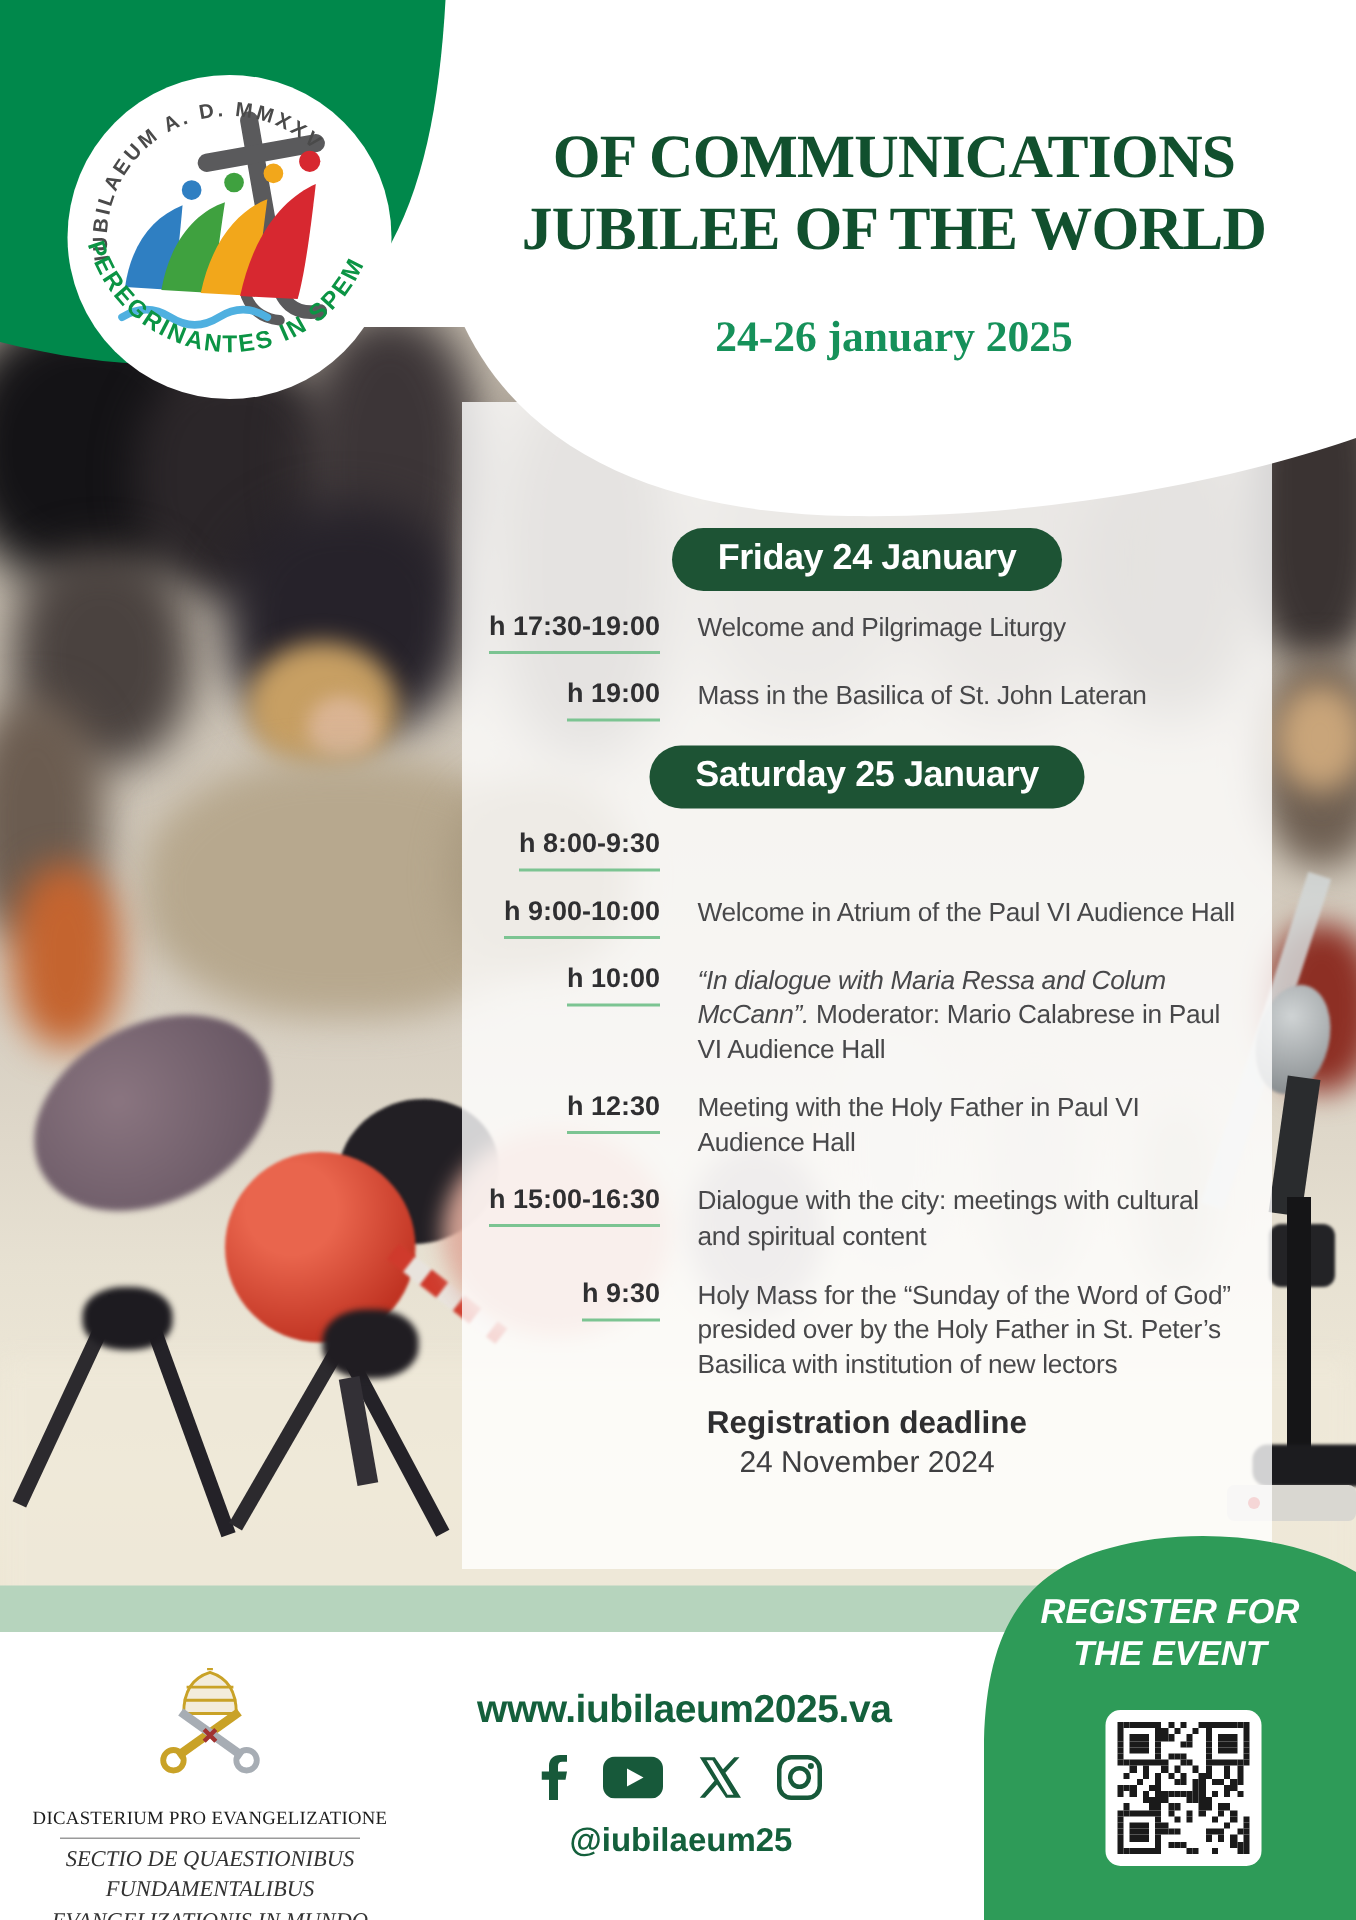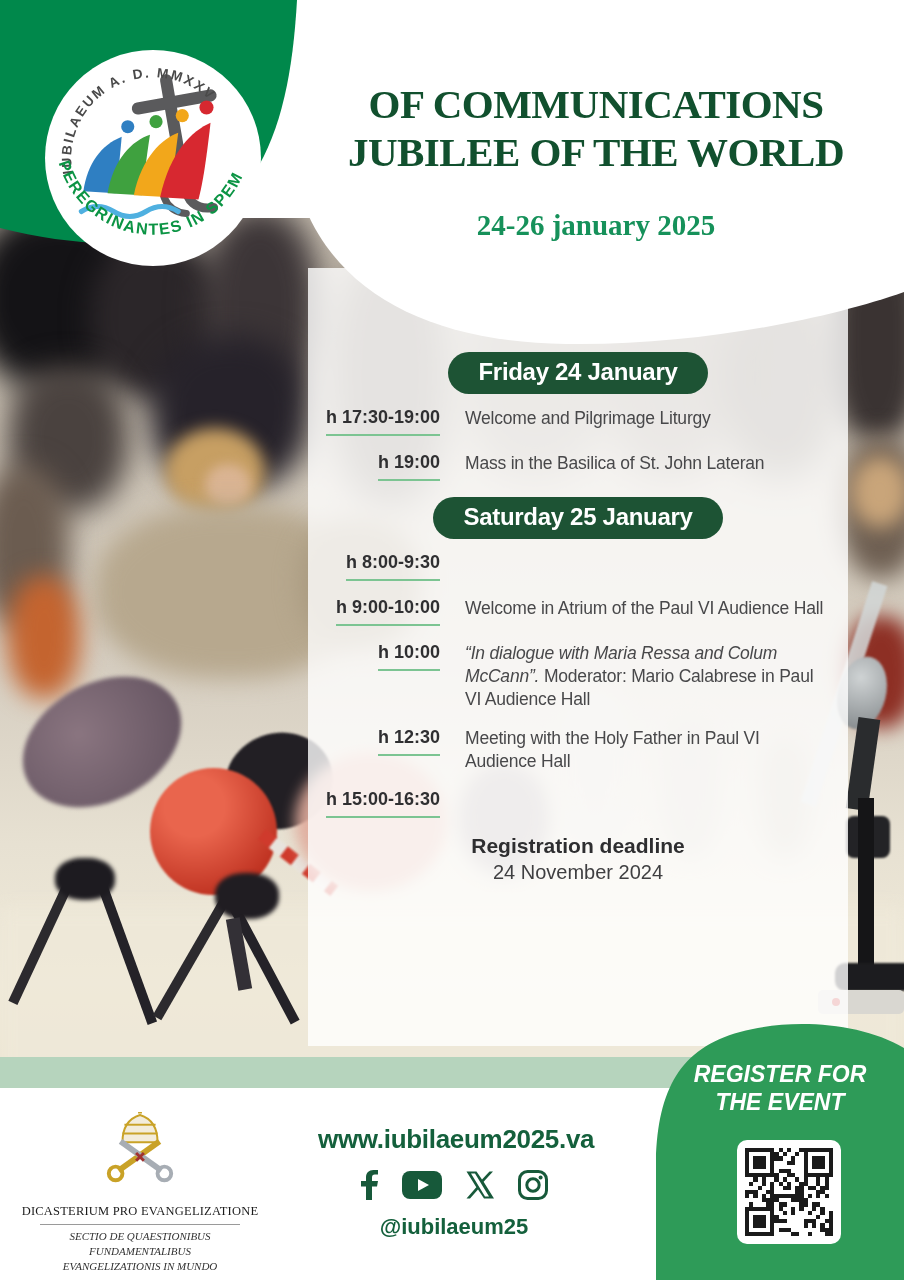--- a/index.html
+++ b/index.html
@@ -45,21 +45,21 @@
   .badge{position:absolute;left:45px;top:50px;width:216px;height:216px;border-radius:50%;background:#fff;}
 
   
   .pale-bar{position:absolute;left:0;top:1057px;width:904px;height:31px;background:#b6d4bd;}
   .footer{position:absolute;left:0;top:1088px;width:904px;height:192px;background:#ffffff;}
 
   .dicastery{position:absolute;left:18px;top:1112px;width:244px;text-align:center;color:#1c1c1c;}
   .dicastery .name{font-family:"Liberation Serif",serif;font-size:12.5px;letter-spacing:0.2px;
                    margin-top:6px;white-space:nowrap;}
   .dicastery .rule{width:200px;height:1px;background:#9a9a9a;margin:5px auto 4px;}
-  .dicastery .sub{font-family:"Liberation Serif",serif;font-style:italic;font-size:11px;
+  .dicastery .sub{font-family:"Liberation Serif",serif;font-style:italic;font-size:15px;
                   color:#333;line-height:1.35;}
 
   .center-foot{position:absolute;left:318px;top:1124px;width:272px;text-align:center;}
   .site{font-weight:700;font-size:26px;color:#14603c;letter-spacing:-0.3px;}
   .socials{display:flex;justify-content:center;align-items:center;gap:24px;margin-top:15px;height:30px;}
   .handle{font-weight:700;font-size:22px;color:#14603c;margin-top:14px;}
 
   
   .register-cta{position:absolute;left:656px;top:1060px;width:248px;text-align:center;
                 color:#fff;font-weight:700;font-style:italic;font-size:23px;line-height:1.22;z-index:6;}
@@ -220,23 +220,30 @@
     <div class="row">
       <div class="tcell">
           <span class="time">h 12:30</span>
         </div>
       <div class="desc narrow">Meeting with the Holy Father in Paul VI Audience Hall</div>
     </div>
     <div class="row">
       <div class="tcell">
           <span class="time">h 15:00-16:30</span>
         </div>
-    </div>
-
-
+      <div class="desc narrow">Dialogue with the city: meetings with cultural and spiritual content</div>
+    </div>
+
+
+    <div class="row">
+      <div class="tcell">
+          <span class="time">h 9:30</span>
+        </div>
+      <div class="desc">Holy Mass for the “Sunday of the Word of God” presided over by the Holy Father in St. Peter’s Basilica with institution of new lectors</div>
+    </div>
 
     <div class="reg">
       <div class="r1">Registration deadline</div>
       <div class="r2">24 November 2024</div>
     </div>
   </div>
 
   <div class="pale-bar"></div>
   <div class="footer"></div>
 

